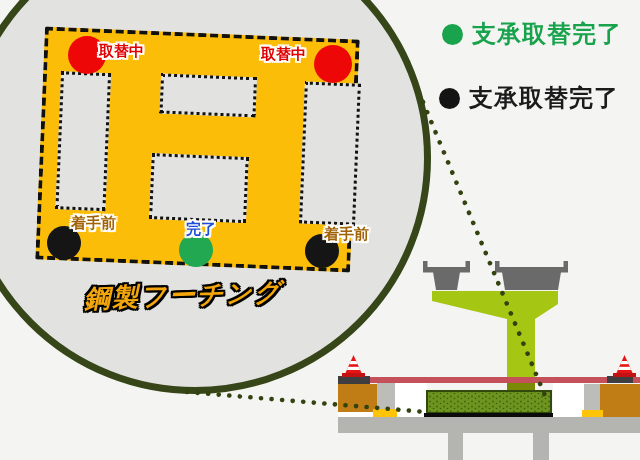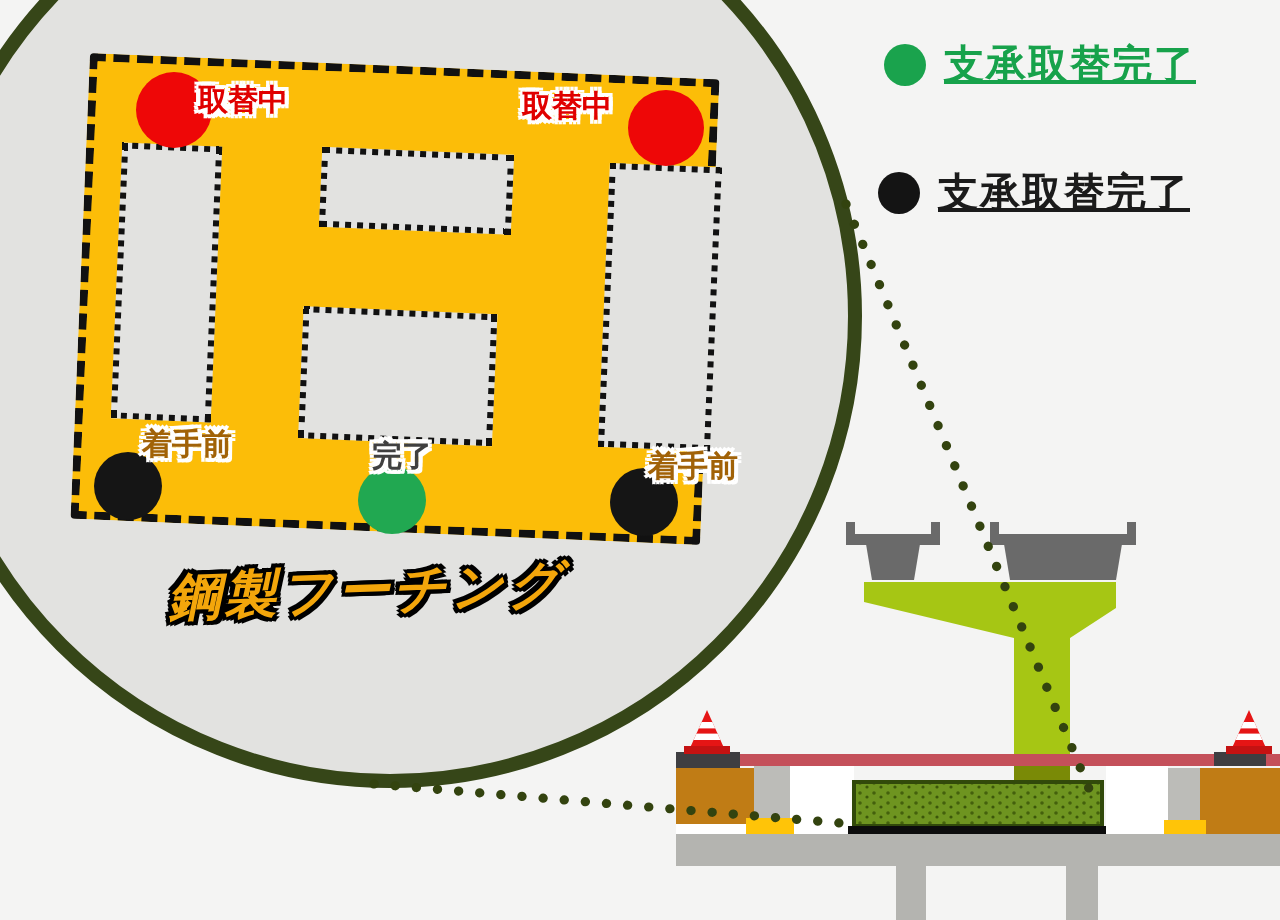--- a/index.html
+++ b/index.html
@@ -25,34 +25,34 @@
   .dot-red{background:#ee0707;}
   .dot-black{background:#151515;}
   .dot-green{background:#21a851;}
 
   
   .marker-label{position:absolute;font-size:15px;font-weight:bold;white-space:nowrap;line-height:1;
     text-shadow:-2px -2px 0 #fff,2px -2px 0 #fff,-2px 2px 0 #fff,2px 2px 0 #fff,
                 -2px 0 0 #fff,2px 0 0 #fff,0 -2px 0 #fff,0 2px 0 #fff;}
   .t-red{color:#e00000;}
   .t-black{color:#a16207;}
-  .t-green{color:#404040;}
+  .t-green{color:#1d4ed8;}
 
   .caption{position:absolute;left:84px;top:282px;font-size:26px;font-weight:bold;font-style:italic;
     letter-spacing:2px;color:#f3a60b;white-space:nowrap;transform:rotate(-2deg);line-height:1;
     text-shadow:-2px -2px 0 #000,2px -2px 0 #000,-2px 2px 0 #000,2px 2px 0 #000,
                 -2px 0 0 #000,2px 0 0 #000,0 -2px 0 #000,0 2px 0 #000;}
 
   
   .legend-row{position:absolute;display:flex;align-items:center;gap:9px;}
   .legend-row.r1{left:442px;top:22px;}
   .legend-row.r2{left:441px;top:55px;}
   .legend-row.r3{left:439px;top:86px;}
   .legend-dot{width:21px;height:21px;border-radius:50%;flex:0 0 auto;}
-  .legend-label{font-size:20px;font-weight:bold;letter-spacing:1px;white-space:nowrap;line-height:1;text-decoration:underline;}
+  .legend-label{font-size:24px;font-weight:bold;letter-spacing:1px;white-space:nowrap;line-height:1;}
 
   .bridge-svg{position:absolute;left:330px;top:255px;width:310px;height:205px;}
   .callout-svg{position:absolute;left:0;top:0;width:640px;height:460px;pointer-events:none;}
 </style>
 </head>
 <body>
 
 <div class="scene">
 
   <div class="magnifier"></div>

